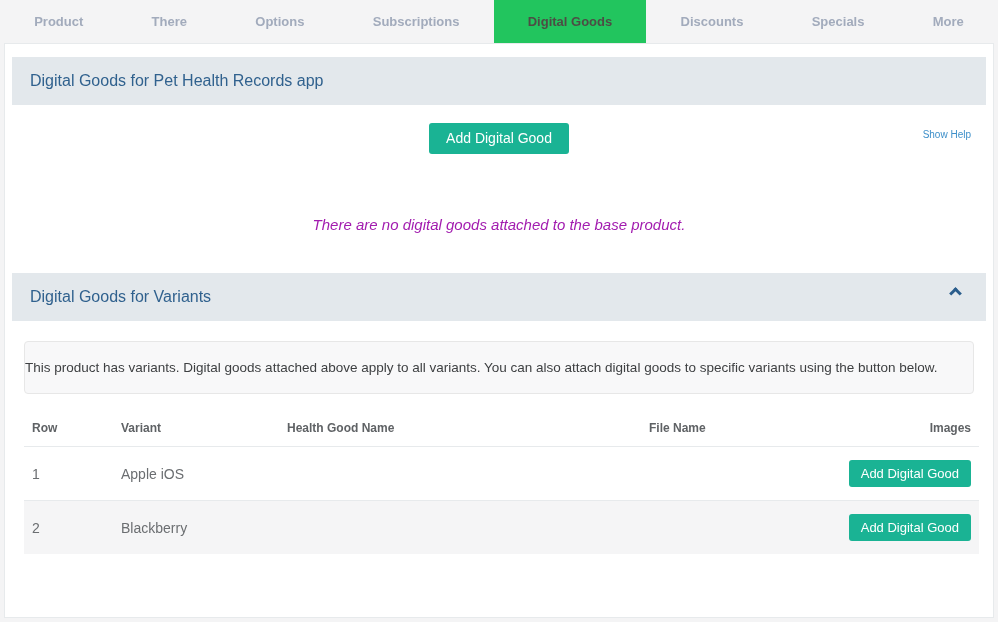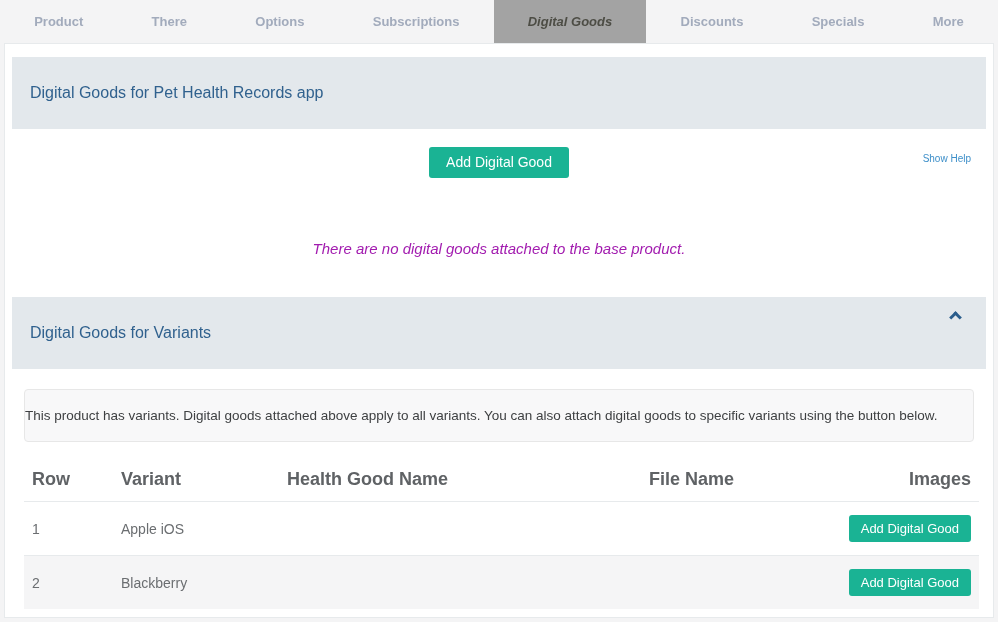--- a/index.html
+++ b/index.html
@@ -23,41 +23,40 @@
     align-items: center;
     justify-content: center;
     padding: 12px 25px;
     font-size: 13px;
     font-weight: bold;
     color: #a2abbc;
     cursor: pointer;
     white-space: nowrap;
   }
   .tab.active {
-    background: #a3a3a3;
+    background: #22c55e;
     color: #4d4d45;
-    font-style: italic;
   }
 
   
   .panel {
     position: absolute;
     left: 4px; right: 4px;
     top: 43px;
     height: 575px;
     background: #ffffff;
     border: 1px solid #e7eaec;
   }
 
   .section-bar {
     margin: 13px 7px 0 7px;
     background: #e3e8ec;
     color: #30618e;
     font-size: 16px;
-    padding: 26px 18px;
+    padding: 14px 18px;
     line-height: 20px;
     position: relative;
   }
   .chevron-up {
     position: absolute;
     right: 26px;
     top: 16px;
     width: 9px; height: 9px;
     border-left: 3px solid #2a5d8c;
     border-top: 3px solid #2a5d8c;
@@ -124,21 +123,21 @@
 
   
   table.variants-table {
     margin: 15px 19px 0 19px;
     width: 955px;
     border-collapse: collapse;
     table-layout: fixed;
   }
   .variants-table th {
     text-align: left;
-    font-size: 18px;
+    font-size: 12px;
     color: #5f6265;
     padding: 12px 8px 11px 8px;
     font-weight: bold;
   }
   .variants-table th.col-action { text-align: right; }
   .variants-table tbody tr { border-top: 1px solid #e7eaec; }
   .variants-table tbody tr:nth-child(even) { background: #f5f5f6; }
   .variants-table td {
     padding: 13px 8px;
     font-size: 14px;

